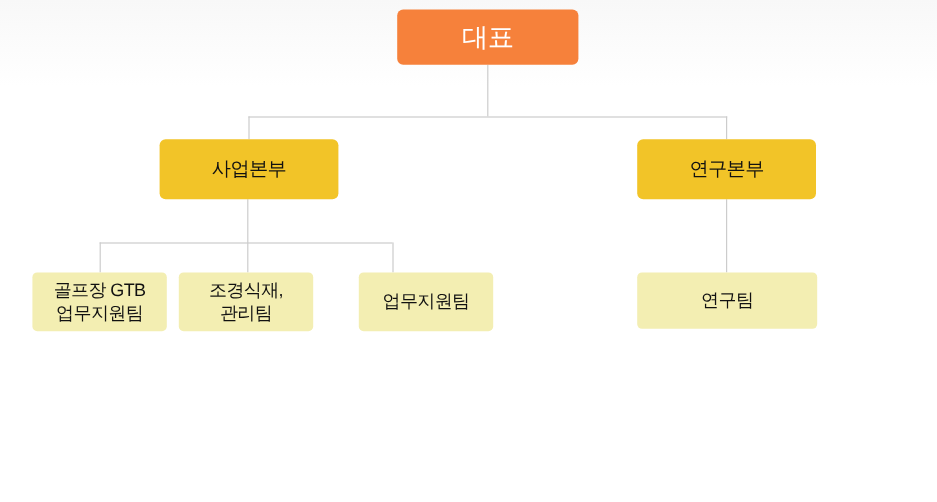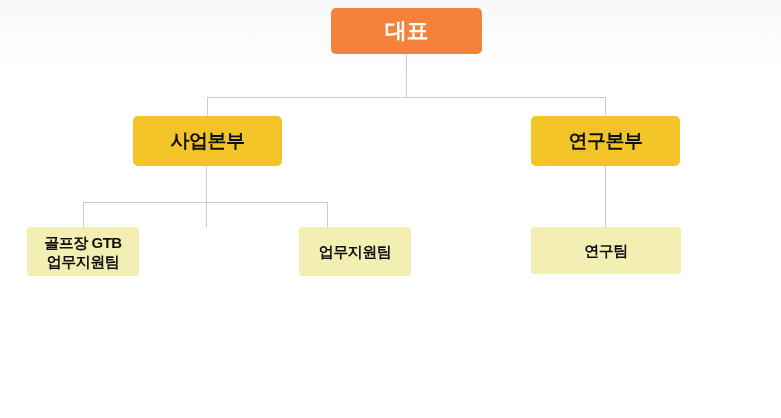--- a/index.html
+++ b/index.html
@@ -6,42 +6,41 @@
     margin: 0;
     padding: 0;
     font-family: "Liberation Sans", sans-serif;
   }
   .stage {
     position: relative;
     width: 781px;
     height: 418px;
     background: linear-gradient(180deg, #f8f8f8 0px, #ffffff 72px);
     overflow: hidden;
-    font-weight: bold;
   }
   .node {
     position: absolute;
     display: flex;
     align-items: center;
     justify-content: center;
     text-align: center;
     box-sizing: border-box;
     white-space: pre-line;
     letter-spacing: -0.5px;
   }
   .node.root {
     background: var(--root-bg, #f6813b);
     color: var(--root-text, #ffffff);
     font-size: 22px;
     border-radius: 5px;
   }
   .node.division {
     background: var(--division-bg, #f2c428);
     color: var(--node-text, #111111);
-    font-size: 19px;
+    font-size: 16px;
     border-radius: 5px;
   }
   .node.team {
     background: var(--team-bg, #f3eeb2);
     color: var(--node-text, #111111);
     font-size: 15px;
     line-height: 19px;
     border-radius: 4px;
   }
   .line {
@@ -86,18 +85,20 @@
 
   <div class="node root" id="n-ceo">대표</div>
 
   <div class="node division" id="n-biz">사업본부</div>
 
   <div class="node division" id="n-res">연구본부</div>
 
   <div class="node team" id="n-t1">골프장 GTB
 업무지원팀</div>
 
+  <div class="node team" id="n-t2">조경식재,
+관리팀</div>
 
   <div class="node team" id="n-t3">업무지원팀</div>
 
   <div class="node team" id="n-t4">연구팀</div>
 
 </div>
 
 </body></html>

